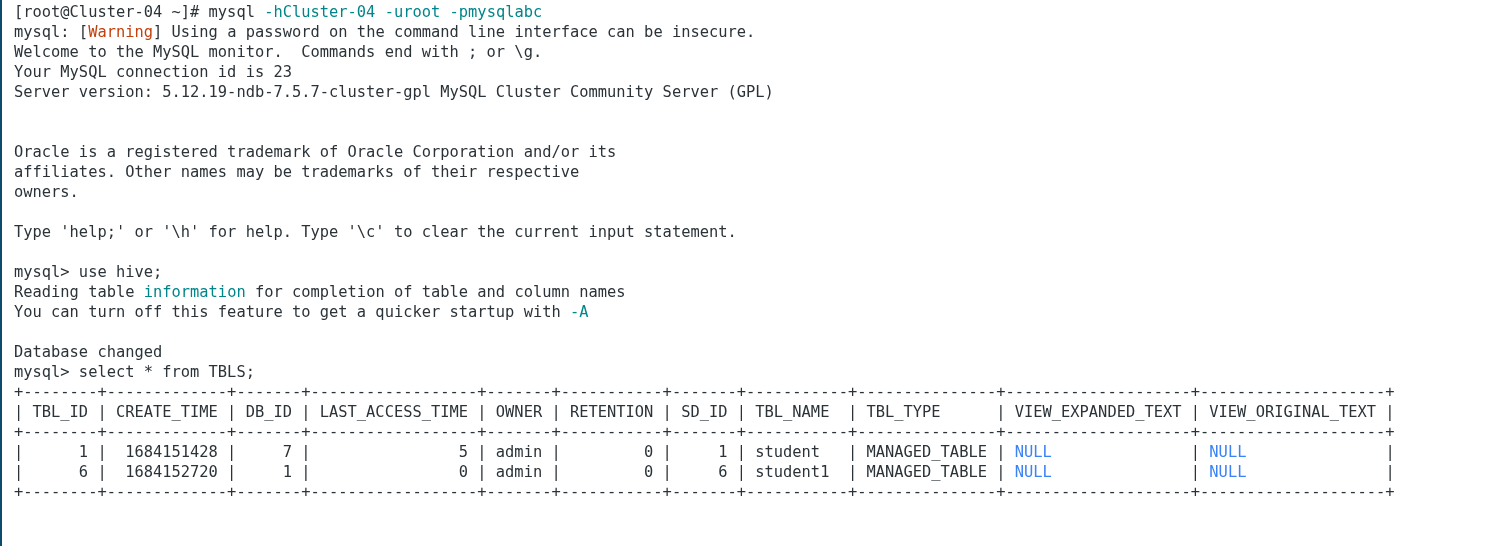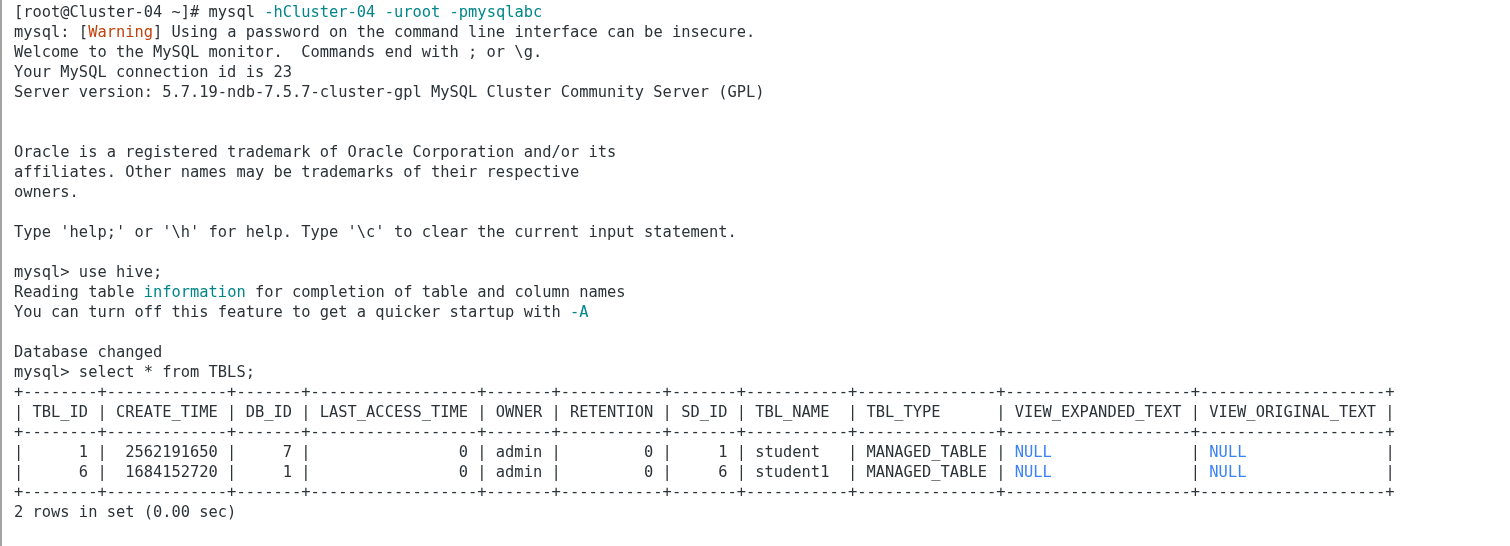--- a/index.html
+++ b/index.html
@@ -12,21 +12,21 @@
     height: 546px;
     overflow: hidden;
     font-family: "DejaVu Sans Mono", "Liberation Mono", monospace;
   }
   #terminal {
     position: relative;
     width: 1510px;
     height: 546px;
     background: #ffffff;
     box-sizing: border-box;
-    border-left: 2px solid #a3a3a3;
+    border-left: 2px solid #0c4a6e;
     padding: 2px 0 12px 12px;
   }
   .line {
     font-size: 15.4px;
     line-height: 20px;
     height: 20px;
     white-space: pre;
     color: #2b3338;
     letter-spacing: 0px;
     font-family: "DejaVu Sans Mono", "Liberation Mono", monospace;
@@ -41,21 +41,21 @@
 <body>
 
 <div id="terminal">
 
   <div class="line"><span class="plain">[root@Cluster-04 ~]# mysql </span><span class="teal">-hCluster-04</span><span class="plain"> </span><span class="teal">-uroot</span><span class="plain"> </span><span class="teal">-pmysqlabc</span></div>
 
   <div class="line"><span class="plain">mysql: [</span><span class="olive">Warning</span><span class="plain">] Using a password on the command line interface can be insecure.</span></div>
 
   <div class="line">Welcome to the MySQL monitor.  Commands end with ; or \g.</div>
   <div class="line">Your MySQL connection id is 23</div>
-  <div class="line">Server version: 5.7.19-ndb-7.5.7-cluster-gpl MySQL Cluster Community Server (GPL)</div>
+  <div class="line">Server version: 5.12.19-ndb-7.5.7-cluster-gpl MySQL Cluster Community Server (GPL)</div>
 
   <div class="line blank"></div>
 
 
   <div class="line blank"></div>
 
   <div class="line">Oracle is a registered trademark of Oracle Corporation and/or its</div>
   <div class="line">affiliates. Other names may be trademarks of their respective</div>
   <div class="line">owners.</div>
 
@@ -73,21 +73,20 @@
 
   <div class="line blank"></div>
 
   <div class="line">Database changed</div>
   <div class="line">mysql&gt; select * from TBLS;</div>
 
   <div class="line">+--------+-------------+-------+------------------+-------+-----------+-------+-----------+---------------+--------------------+--------------------+</div>
   <div class="line">| TBL_ID | CREATE_TIME | DB_ID | LAST_ACCESS_TIME | OWNER | RETENTION | SD_ID | TBL_NAME  | TBL_TYPE      | VIEW_EXPANDED_TEXT | VIEW_ORIGINAL_TEXT |</div>
   <div class="line">+--------+-------------+-------+------------------+-------+-----------+-------+-----------+---------------+--------------------+--------------------+</div>
 
-  <div class="line"><span class="plain">|      1 |  2562191650 |     7 |                0 | admin |         0 |     1 | student   | MANAGED_TABLE | </span><span class="magenta">NULL</span><span class="plain">               | </span><span class="magenta">NULL</span><span class="plain">               |</span></div>
+  <div class="line"><span class="plain">|      1 |  1684151428 |     7 |                5 | admin |         0 |     1 | student   | MANAGED_TABLE | </span><span class="magenta">NULL</span><span class="plain">               | </span><span class="magenta">NULL</span><span class="plain">               |</span></div>
 
   <div class="line"><span class="plain">|      6 |  1684152720 |     1 |                0 | admin |         0 |     6 | student1  | MANAGED_TABLE | </span><span class="magenta">NULL</span><span class="plain">               | </span><span class="magenta">NULL</span><span class="plain">               |</span></div>
 
   <div class="line">+--------+-------------+-------+------------------+-------+-----------+-------+-----------+---------------+--------------------+--------------------+</div>
 
-  <div class="line">2 rows in set (0.00 sec)</div>
 
 </div>
 
 </body></html>

